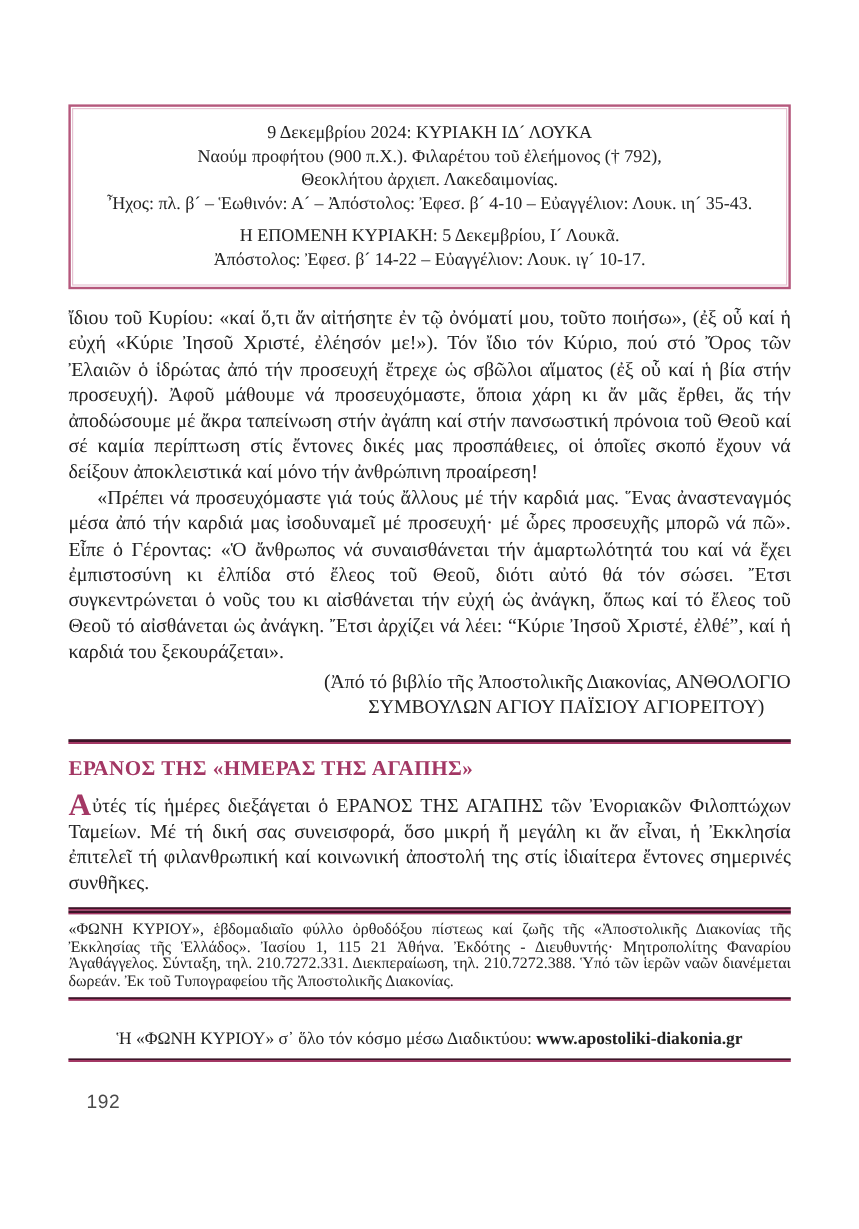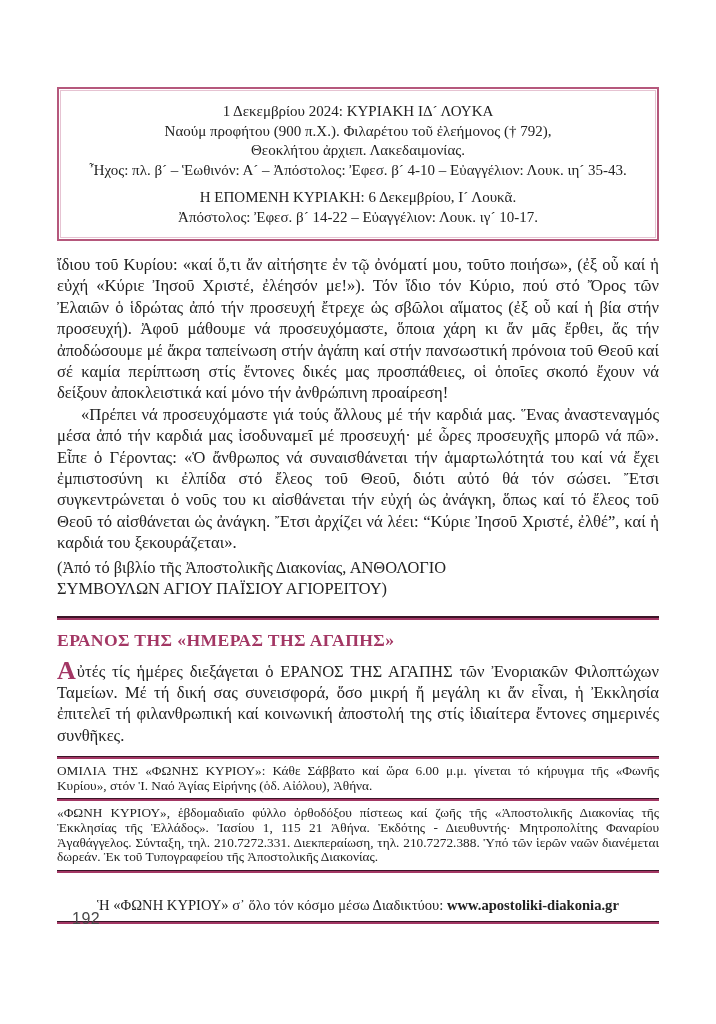--- a/index.html
+++ b/index.html
@@ -41,20 +41,21 @@
     font-size: 16.6px;
     line-height: 21.4px;
     text-align: justify;
     hyphens: none;
   }
   .article p.indented { text-indent: 24px; }
   .attribution {
     margin-top: 3px;
     font-size: 16.4px;
     line-height: 21.4px;
+    text-align: right;
   }
   .attribution .line2 { padding-right: 22px; }
   
   .section-divider {
     margin-top: 16px;
     height: 4px;
     background: linear-gradient(to bottom, var(--rule_dark) 55%, var(--accent) 55%);
   }
   .eranos-heading {
     margin-top: 10px;
@@ -105,45 +106,44 @@
     color: var(--muted);
     letter-spacing: 0.5px;
   }
 </style>
 </head>
 <body>
 
 <div class="content">
 
   <div class="calendar-box">
-    <div>1 Δεκεμβρίου 2024: ΚΥΡΙΑΚΗ ΙΔ´ ΛΟΥΚΑ</div>
+    <div>9 Δεκεμβρίου 2024: ΚΥΡΙΑΚΗ ΙΔ´ ΛΟΥΚΑ</div>
     <div>Ναούμ προφήτου (900 π.Χ.). Φιλαρέτου τοῦ ἐλεήμονος († 792),</div>
     <div>Θεοκλήτου ἀρχιεπ. Λακεδαιμονίας.</div>
     <div>Ἦχος: πλ. β´ – Ἑωθινόν: Α´ – Ἀπόστολος: Ἐφεσ. β´ 4-10 – Εὐαγγέλιον: Λουκ. ιη´ 35-43.</div>
     <div class="next-block">
-      <div>Η ΕΠΟΜΕΝΗ ΚΥΡΙΑΚΗ: 6 Δεκεμβρίου, Ι´ Λουκᾶ.</div>
+      <div>Η ΕΠΟΜΕΝΗ ΚΥΡΙΑΚΗ: 5 Δεκεμβρίου, Ι´ Λουκᾶ.</div>
       <div>Ἀπόστολος: Ἐφεσ. β´ 14-22 – Εὐαγγέλιον: Λουκ. ιγ´ 10-17.</div>
     </div>
   </div>
 
   <div class="article">
     <p>ἴδιου τοῦ Κυρίου: «καί ὅ,τι ἄν αἰτήσητε ἐν τῷ ὀνόματί μου, τοῦτο ποιήσω», (ἐξ οὗ καί ἡ εὐχή «Κύριε Ἰησοῦ Χριστέ, ἐλέησόν με!»). Τόν ἴδιο τόν Κύριο, πού στό Ὄρος τῶν Ἐλαιῶν ὁ ἱδρώτας ἀπό τήν προσευχή ἔτρεχε ὡς σβῶλοι αἵματος (ἐξ οὗ καί ἡ βία στήν προσευχή). Ἀφοῦ μάθουμε νά προσευχόμαστε, ὅποια χάρη κι ἄν μᾶς ἔρθει, ἄς τήν ἀποδώσουμε μέ ἄκρα ταπείνωση στήν ἀγάπη καί στήν πανσωστική πρόνοια τοῦ Θεοῦ καί σέ καμία περίπτωση στίς ἔντονες δικές μας προσπάθειες, οἱ ὁποῖες σκοπό ἔχουν νά δείξουν ἀποκλειστικά καί μόνο τήν ἀνθρώπινη προαίρεση!</p>
     <p class="indented">«Πρέπει νά προσευχόμαστε γιά τούς ἄλλους μέ τήν καρδιά μας. Ἕνας ἀναστεναγμός μέσα ἀπό τήν καρδιά μας ἰσοδυναμεῖ μέ προσευχή· μέ ὧρες προσευχῆς μπορῶ νά πῶ». Εἶπε ὁ Γέροντας: «Ὁ ἄνθρωπος νά συναισθάνεται τήν ἁμαρτωλότητά του καί νά ἔχει ἐμπιστοσύνη κι ἐλπίδα στό ἔλεος τοῦ Θεοῦ, διότι αὐτό θά τόν σώσει. Ἔτσι συγκεντρώνεται ὁ νοῦς του κι αἰσθάνεται τήν εὐχή ὡς ἀνάγκη, ὅπως καί τό ἔλεος τοῦ Θεοῦ τό αἰσθάνεται ὡς ἀνάγκη. Ἔτσι ἀρχίζει νά λέει: “Κύριε Ἰησοῦ Χριστέ, ἐλθέ”, καί ἡ καρδιά του ξεκουράζεται».</p>
     <div class="attribution">
       <div>(Ἀπό τό βιβλίο τῆς Ἀποστολικῆς Διακονίας, ΑΝΘΟΛΟΓΙΟ</div>
       <div class="line2">ΣΥΜΒΟΥΛΩΝ ΑΓΙΟΥ ΠΑΪΣΙΟΥ ΑΓΙΟΡΕΙΤΟΥ)</div>
     </div>
   </div>
 
   <div class="section-divider"></div>
   <div class="eranos-heading">ΕΡΑΝΟΣ ΤΗΣ «ΗΜΕΡΑΣ ΤΗΣ ΑΓΑΠΗΣ»</div>
   <p class="eranos-paragraph"><span class="initial-cap">Α</span><span>ὐτές τίς ἡμέρες διεξάγεται ὁ ΕΡΑΝΟΣ ΤΗΣ ΑΓΑΠΗΣ τῶν Ἐνοριακῶν Φιλοπτώχων Ταμείων. Μέ τή δική σας συνεισφορά, ὅσο μικρή ἤ μεγάλη κι ἄν εἶναι, ἡ Ἐκκλησία ἐπιτελεῖ τή φιλανθρωπική καί κοινωνική ἀποστολή της στίς ἰδιαίτερα ἔντονες σημερινές συνθῆκες.</span></p>
 
   <div class="rule r1"></div>
-  <div class="footer-block">ΟΜΙΛΙΑ ΤΗΣ «ΦΩΝΗΣ ΚΥΡΙΟΥ»: Κάθε Σάββατο καί ὥρα 6.00 μ.μ. γίνεται τό κήρυγμα τῆς «Φωνῆς Κυρίου», στόν Ἱ. Ναό Ἁγίας Εἰρήνης (ὁδ. Αἰόλου), Ἀθήνα.</div>
   <div class="rule"></div>
   <div class="footer-block">«ΦΩΝΗ ΚΥΡΙΟΥ», ἑβδομαδιαῖο φύλλο ὀρθοδόξου πίστεως καί ζωῆς τῆς «Ἀποστολικῆς Διακονίας τῆς Ἐκκλησίας τῆς Ἑλλάδος». Ἰασίου 1, 115 21 Ἀθήνα. Ἐκδότης - Διευθυντής· Μητροπολίτης Φαναρίου Ἀγαθάγγελος. Σύνταξη, τηλ. 210.7272.331. Διεκπεραίωση, τηλ. 210.7272.388. Ὑπό τῶν ἱερῶν ναῶν διανέμεται δωρεάν. Ἐκ τοῦ Τυπογραφείου τῆς Ἀποστολικῆς Διακονίας.</div>
   <div class="rule"></div>
   <div class="web-line"><span>Ἡ «ΦΩΝΗ ΚΥΡΙΟΥ» σ᾽ ὅλο τόν κόσμο μέσω Διαδικτύου: </span><span class="url">www.apostoliki-diakonia.gr</span></div>
   <div class="rule"></div>
 
 </div>
 
 <div class="page-number">192</div>
 

